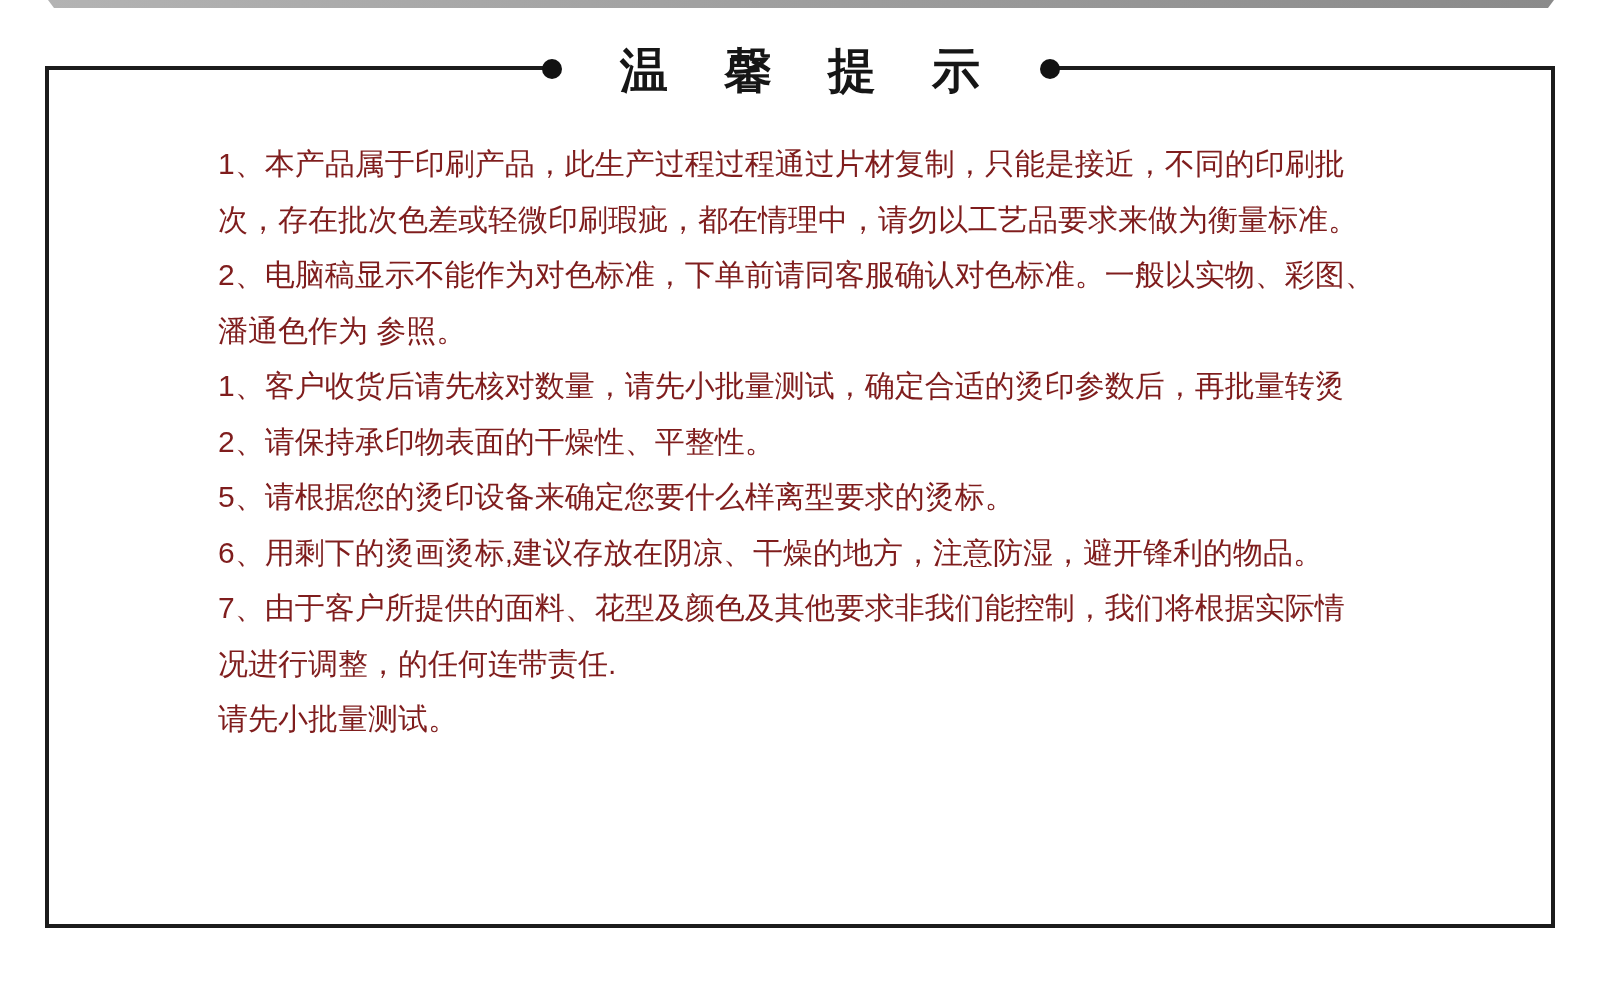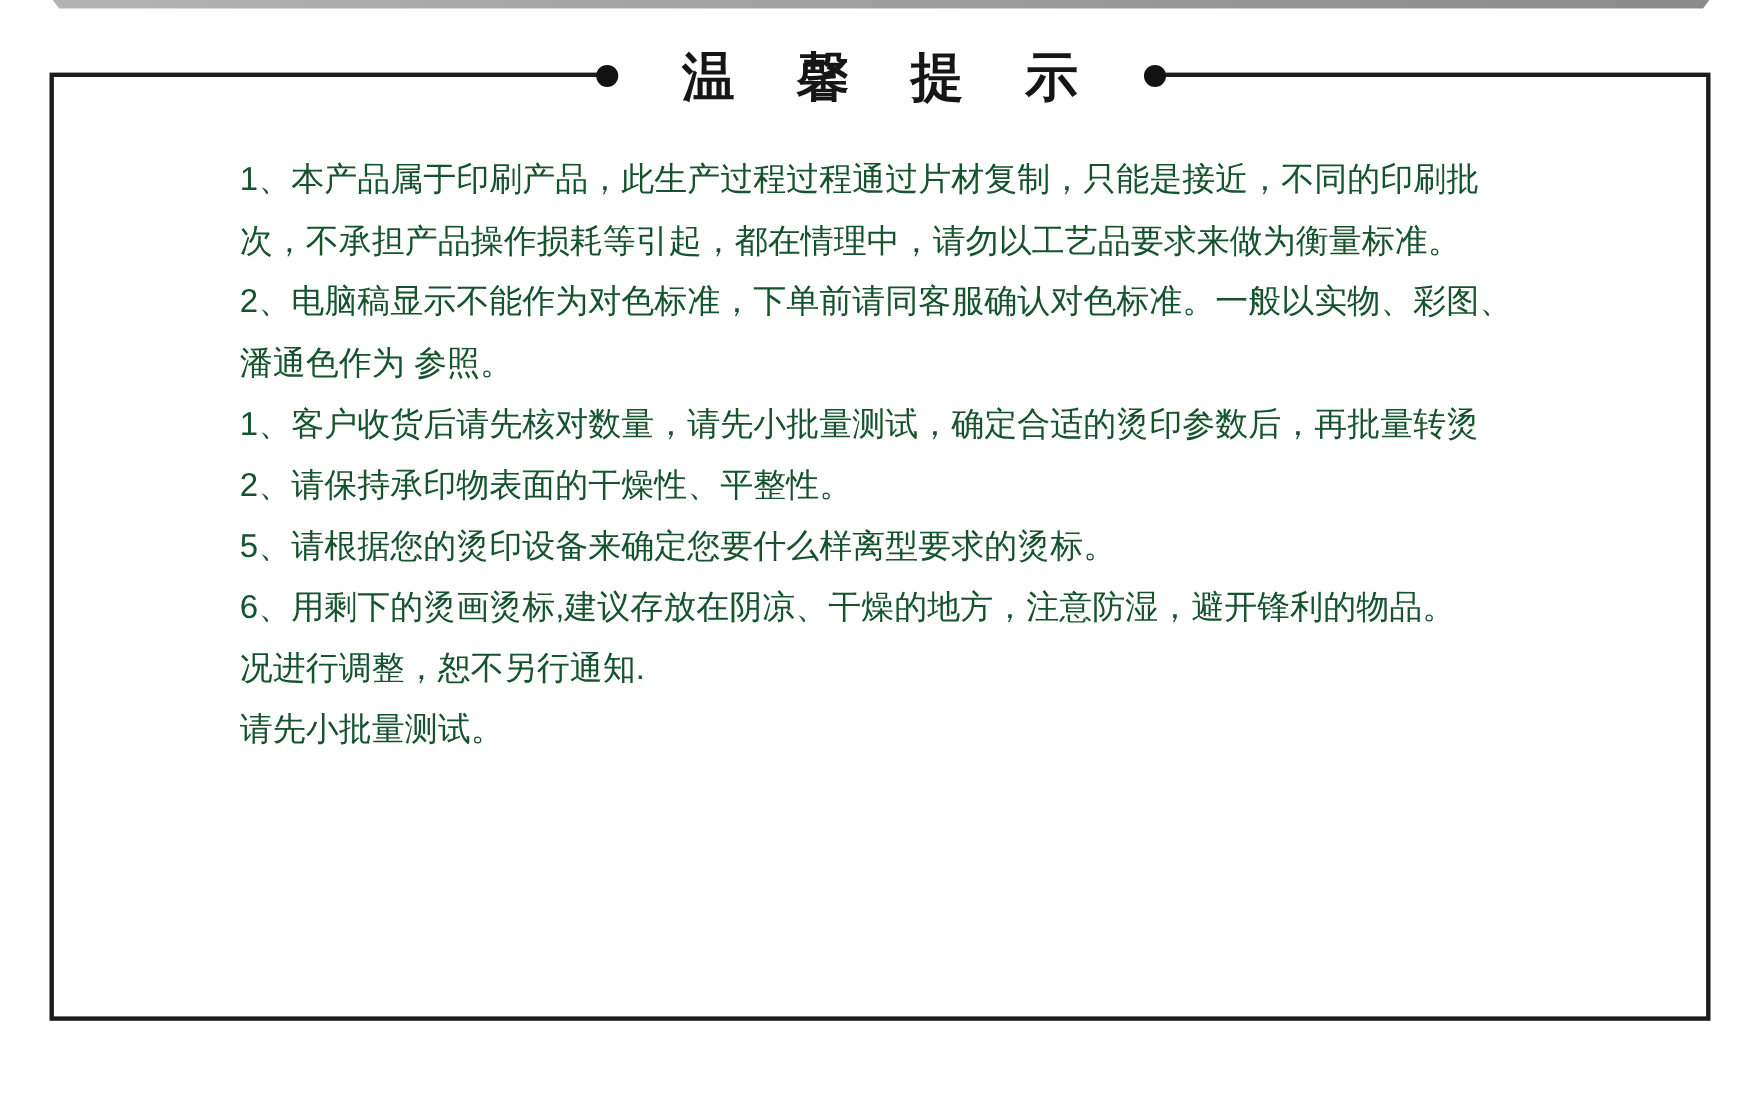--- a/index.html
+++ b/index.html
@@ -71,21 +71,21 @@
     letter-spacing: 56px;
     color: #161616;
     white-space: nowrap;
   }
   .body-text {
     position: absolute;
     left: 218px;
     top: 136px;
     width: 1160px;
     z-index: 1;
-    color: #14532d;
+    color: #7f1d1d;
     font-size: 30px;
     line-height: 55.5px;
     font-family: "Liberation Sans", sans-serif;
   }
   .line {
     white-space: nowrap;
   }
 </style>
 </head>
 <body>
@@ -97,24 +97,25 @@
   <div class="box"></div>
 
   <div class="title-cover"></div>
   <span class="dot dot-left"></span>
   <span class="dot dot-right"></span>
 
   <h1 class="title">温馨提示</h1>
 
   <div class="body-text">
     <div class="line">1、本产品属于印刷产品，此生产过程过程通过片材复制，只能是接近，不同的印刷批</div>
-    <div class="line">次，不承担产品操作损耗等引起，都在情理中，请勿以工艺品要求来做为衡量标准。</div>
+    <div class="line">次，存在批次色差或轻微印刷瑕疵，都在情理中，请勿以工艺品要求来做为衡量标准。</div>
     <div class="line">2、电脑稿显示不能作为对色标准，下单前请同客服确认对色标准。一般以实物、彩图、</div>
     <div class="line">潘通色作为 参照。</div>
     <div class="line">1、客户收货后请先核对数量，请先小批量测试，确定合适的烫印参数后，再批量转烫</div>
     <div class="line">2、请保持承印物表面的干燥性、平整性。</div>
     <div class="line">5、请根据您的烫印设备来确定您要什么样离型要求的烫标。</div>
     <div class="line">6、用剩下的烫画烫标,建议存放在阴凉、干燥的地方，注意防湿，避开锋利的物品。</div>
-    <div class="line">况进行调整，恕不另行通知.</div>
+    <div class="line">7、由于客户所提供的面料、花型及颜色及其他要求非我们能控制，我们将根据实际情</div>
+    <div class="line">况进行调整，的任何连带责任.</div>
     <div class="line">请先小批量测试。</div>
   </div>
 
 </div>
 
 </body></html>

